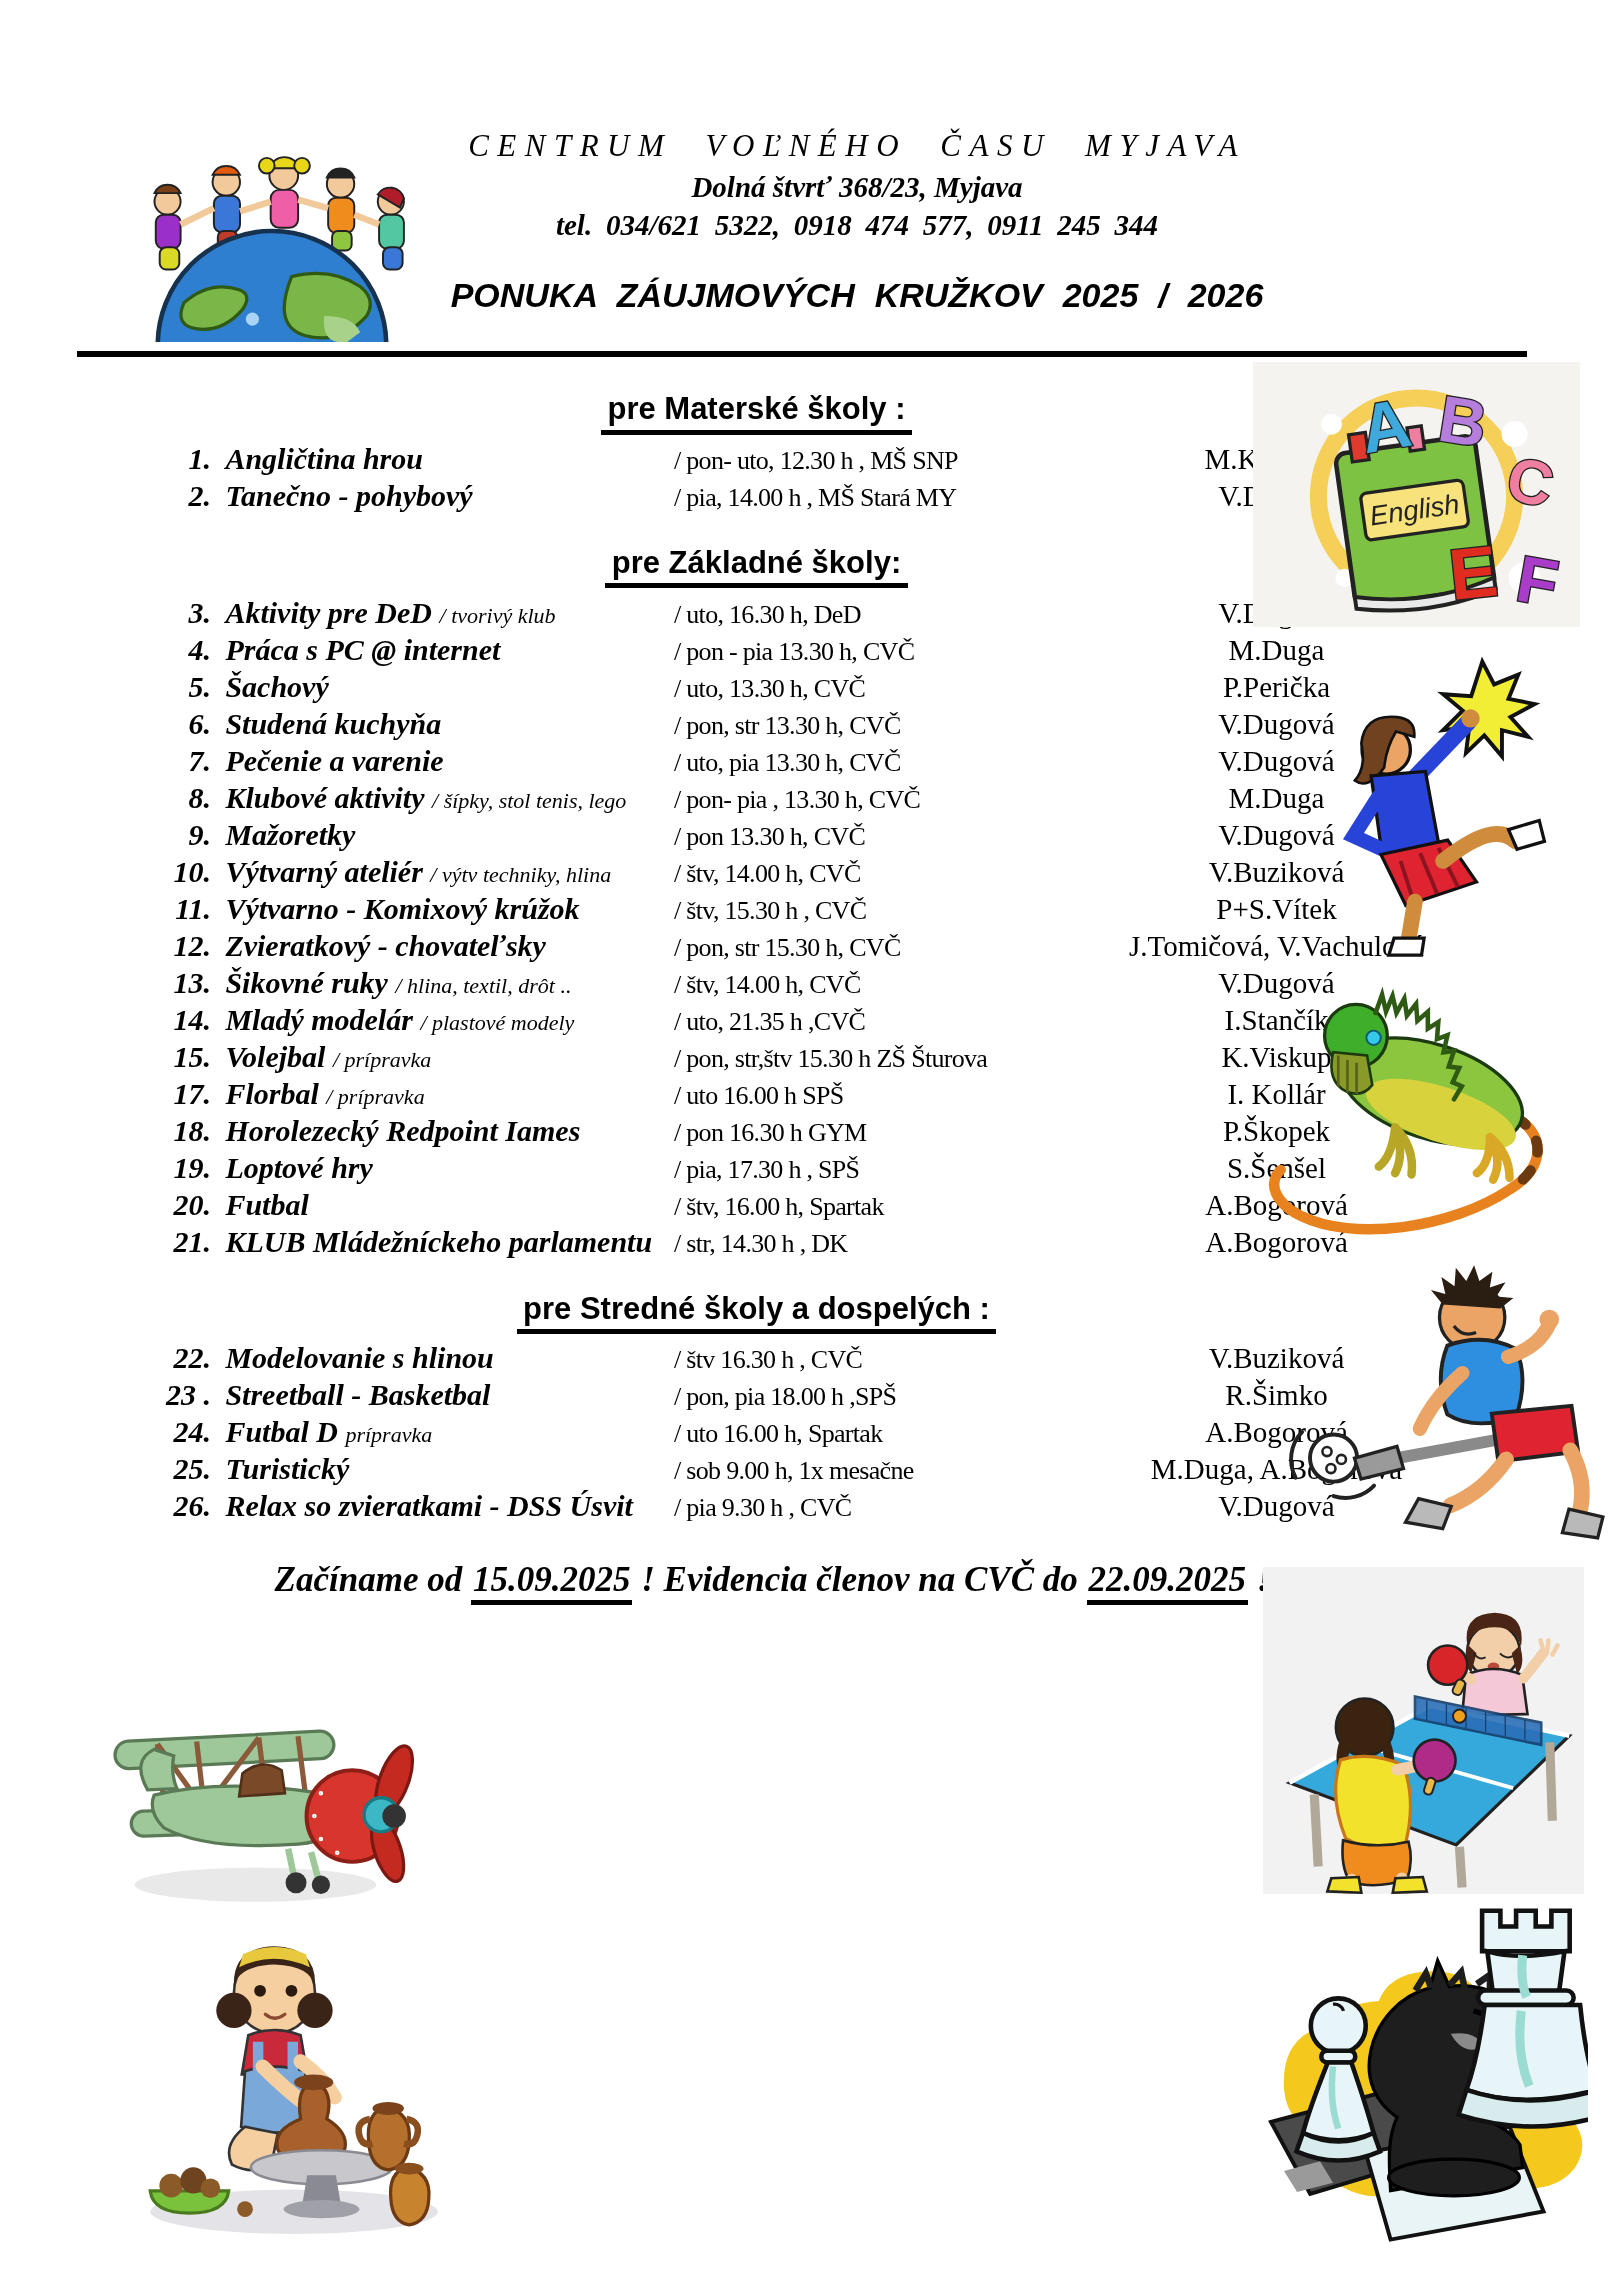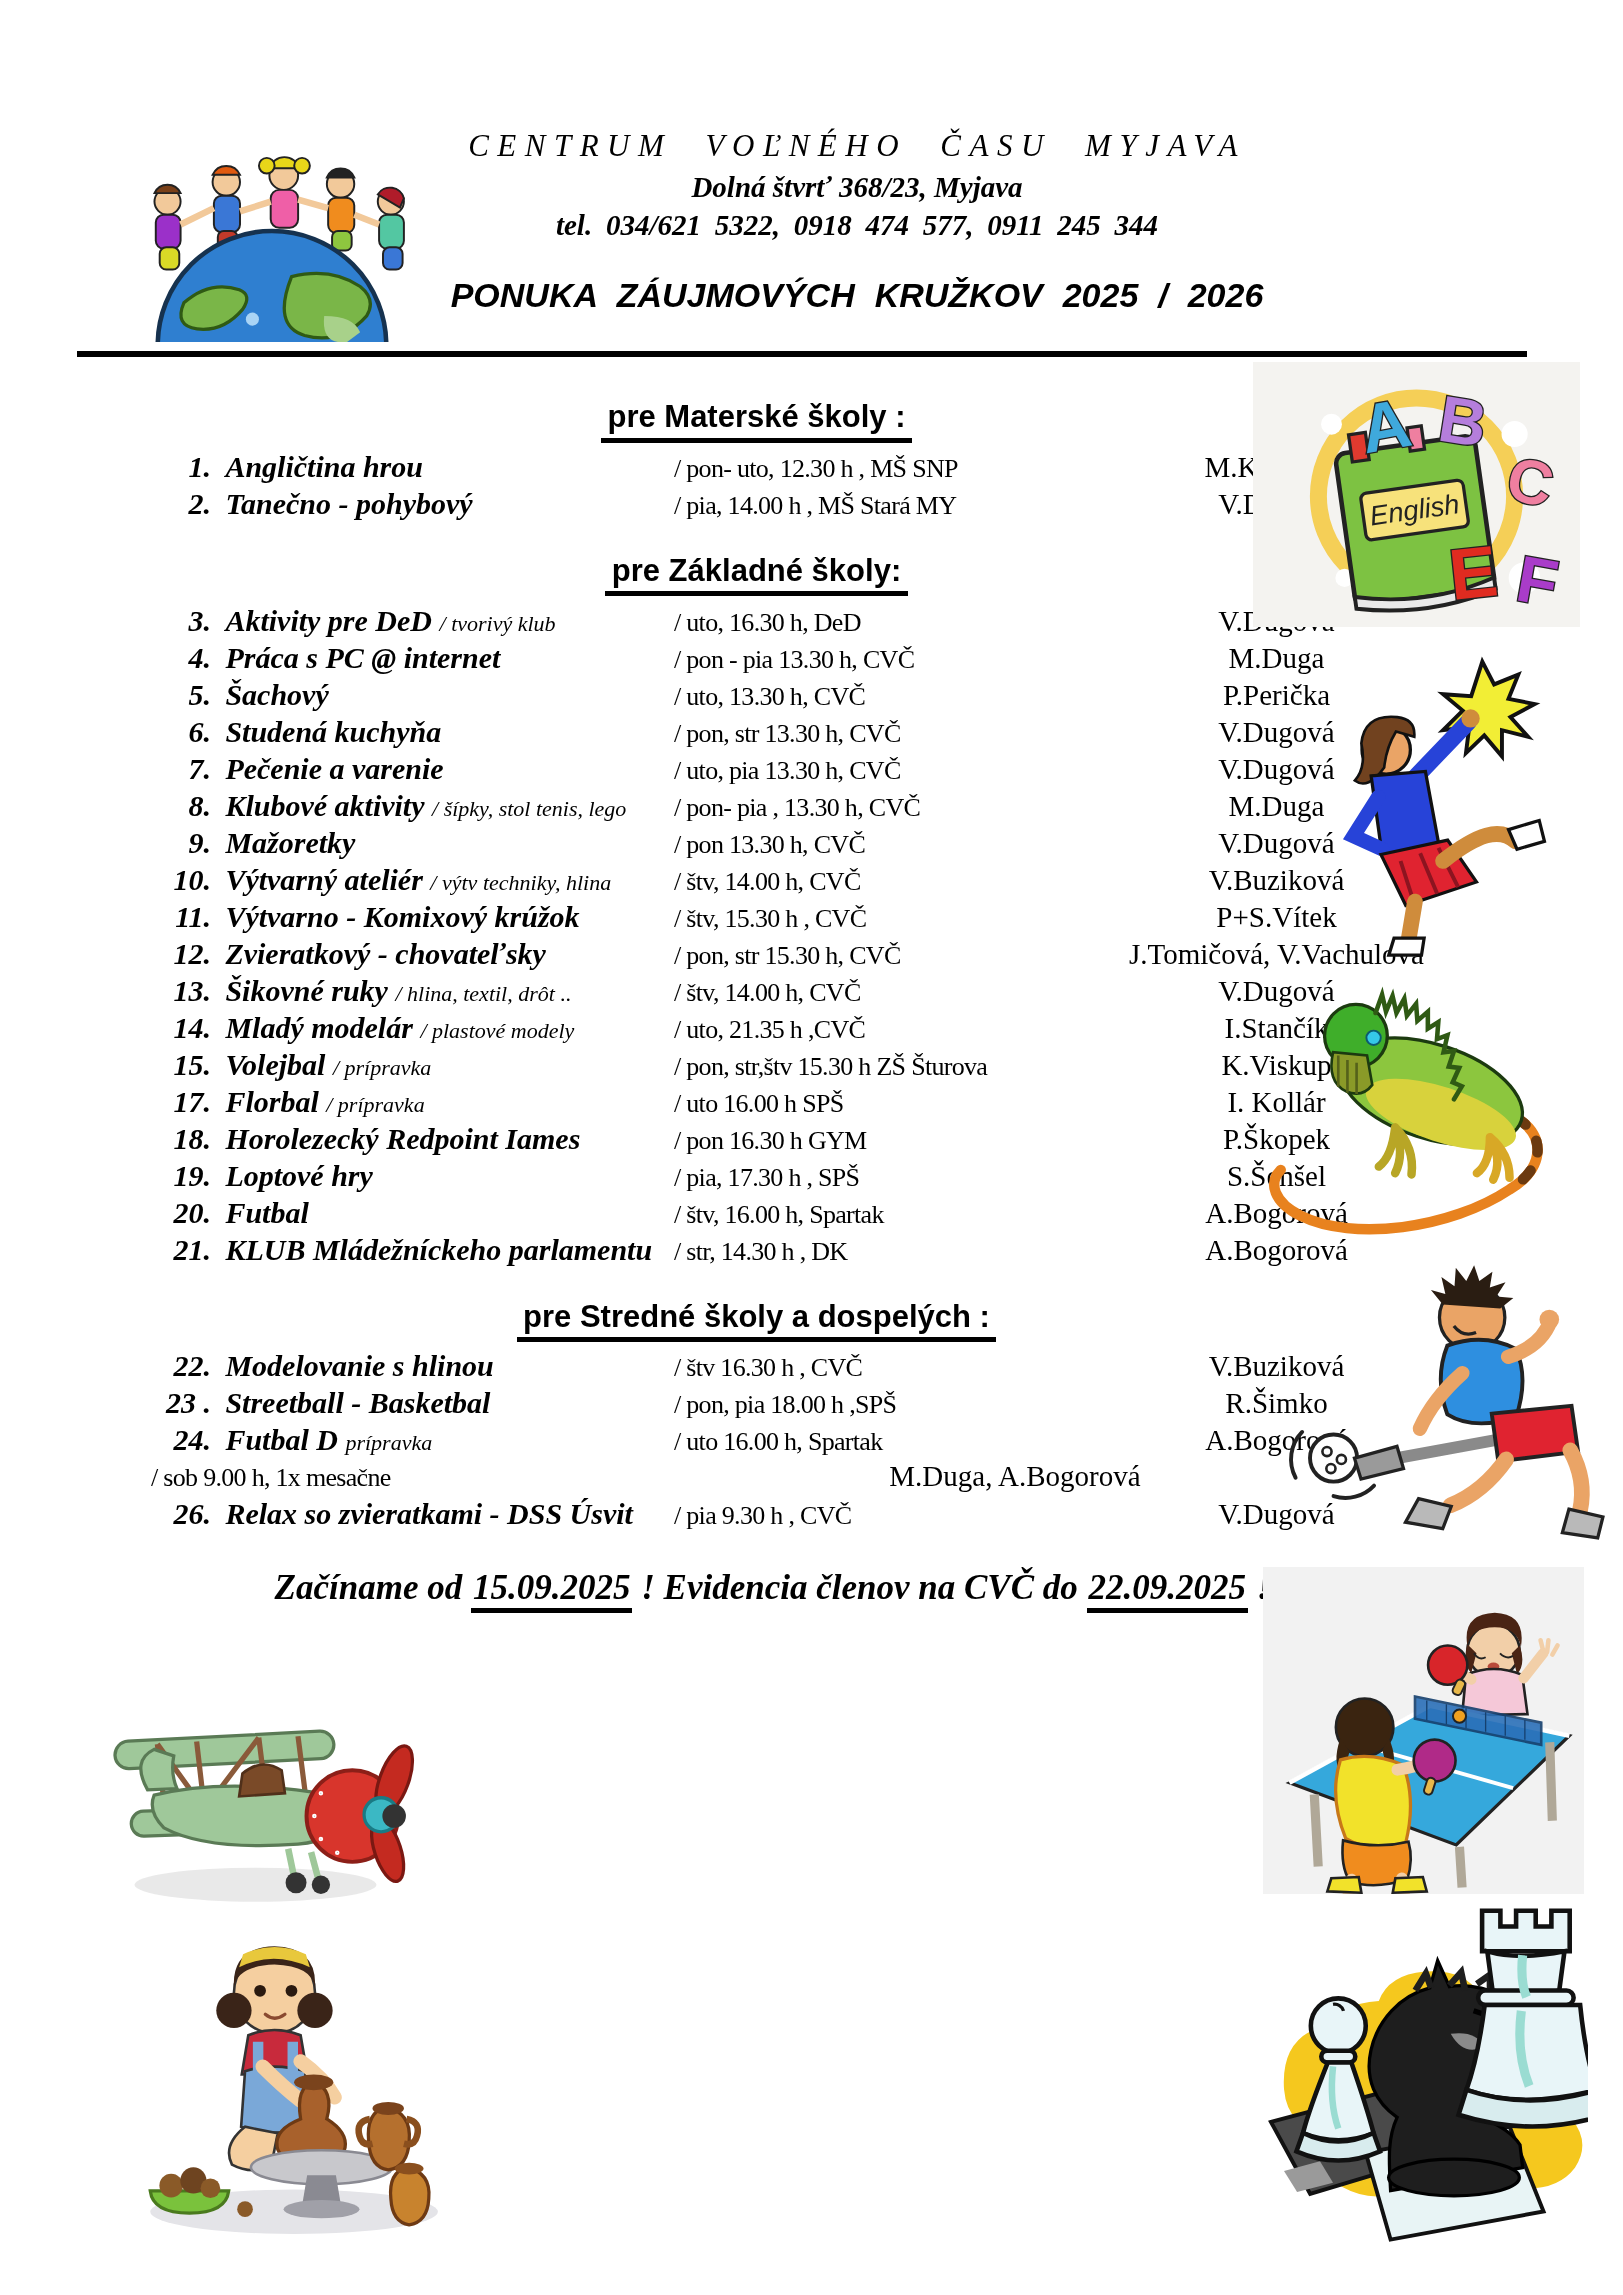--- a/index.html
+++ b/index.html
@@ -10,21 +10,21 @@
   
   .header-text{left:281px;top:128px;width:1152px;text-align:center;}
   .org-name{font-style:italic;font-size:31px;letter-spacing:8.5px;word-spacing:17px;white-space:nowrap;}
   .address{font-style:italic;font-weight:bold;font-size:29px;margin-top:7px;}
   .phone{font-style:italic;font-weight:bold;font-size:29px;margin-top:5.2px;word-spacing:6.5px;}
   .main-title{font-family:"Liberation Sans",sans-serif;font-style:italic;font-weight:bold;
               font-size:34px;margin-top:34px;word-spacing:10.5px;}
   .rule{left:77px;top:351px;width:1450px;height:5.9px;background:#000;}
 
   
-  .list{left:151px;top:399px;width:1322px;}
+  .list{left:151px;top:391px;width:1322px;}
   .section-head{width:1211px;text-align:center;margin:31px 0 5.2px 0;}
   .section-head:first-child{margin-top:0;}
   .head-text{display:inline-block;font-family:"Liberation Sans",sans-serif;font-weight:bold;
              font-size:31px;border-bottom:5.2px solid #000;padding:0 6.5px 2.6px 6.5px;}
   .row{display:flex;align-items:baseline;height:37px;line-height:37px;white-space:nowrap;}
   .c-name{flex:0 0 523px;font-weight:bold;font-style:italic;font-size:30px;overflow:visible;}
   .num{display:inline-block;min-width:60px;text-align:right;margin-right:14.4px;}
   .note{font-weight:normal;font-style:italic;font-size:22px;}
   .c-sched{flex:0 0 406px;font-size:26px;letter-spacing:-0.7px;}
   .c-leader{flex:1 1 auto;text-align:center;font-size:29px;}
@@ -210,20 +210,21 @@
         <span class="c-name"><span class="num">23 .</span><span class="nm">Streetball - Basketbal</span></span>
         <span class="c-sched">/ pon, pia 18.00 h ,SPŠ</span>
         <span class="c-leader">R.Šimko</span>
       </div>
       <div class="row">
         <span class="c-name"><span class="num">24.</span><span class="nm">Futbal D</span> <span class="note">prípravka</span></span>
         <span class="c-sched">/ uto 16.00 h, Spartak</span>
         <span class="c-leader">A.Bogorová</span>
       </div>
       <div class="row">
+        <span class="c-name"><span class="num">25.</span><span class="nm">Turistický</span></span>
         <span class="c-sched">/ sob 9.00 h, 1x mesačne</span>
         <span class="c-leader">M.Duga, A.Bogorová</span>
       </div>
       <div class="row">
         <span class="c-name"><span class="num">26.</span><span class="nm">Relax so zvieratkami - DSS Úsvit</span></span>
         <span class="c-sched">/ pia 9.30 h , CVČ</span>
         <span class="c-leader">V.Dugová</span>
       </div>
       <div class="footer"><span>Začíname od </span><span class="fdate">15.09.2025</span><span> !   Evidencia členov na CVČ do </span><span class="fdate">22.09.2025</span><span> !</span></div>
     </div>

